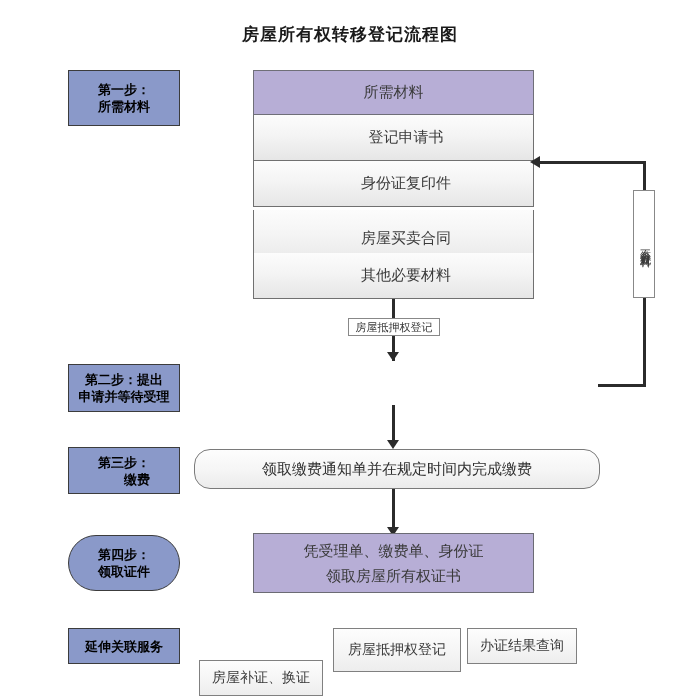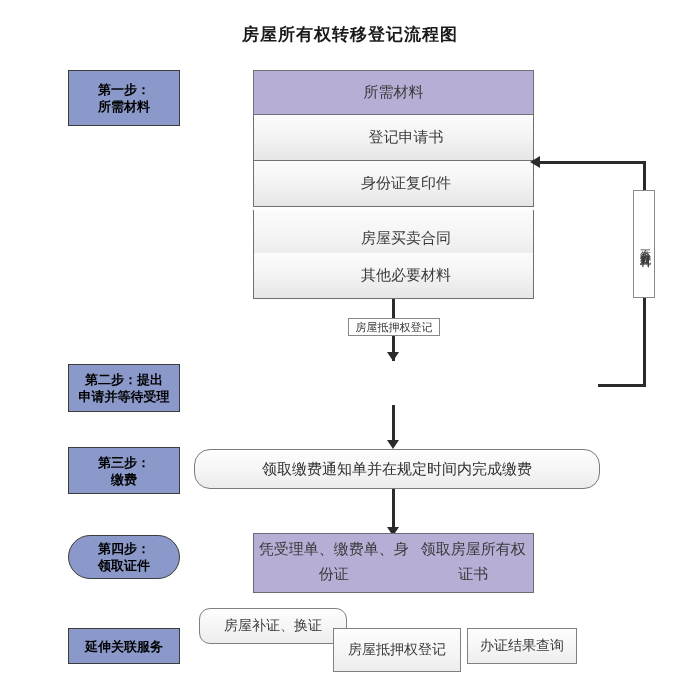--- a/index.html
+++ b/index.html
@@ -88,24 +88,25 @@
   }
 
   
   .purple-box {
     background: #b7aed6;
     border: 1px solid #6b6b74;
     font-size: 15px;
     color: #3a3a3a;
     line-height: 25px;
     display: flex;
+    flex-direction: column;
     align-items: center;
     justify-content: center;
     text-align: center;
-    font-family: Liberation Mono, monospace;
+    font-family: Liberation Sans, sans-serif;
   }
 
   
   .svc-box {
     background: linear-gradient(to bottom, #fdfdfd 0%, #f5f5f5 55%, #ededed 100%);
     border: 1px solid #808080;
     font-size: 14px;
     color: #3a3a3a;
     display: flex;
     align-items: center;
@@ -168,28 +169,28 @@
     </div>
   </div>
 
   <div class="abs stage-box" style="left:68px; top:364px; width:112px; height:48px;">
     <div>
       <span class="two-line">第二步：提出</span>
       <span class="two-line">申请并等待受理</span>
     </div>
   </div>
 
-  <div class="abs stage-box" style="left:68px; top:447px; width:112px; height:47px;">
+  <div class="abs stage-box" style="left:68px; top:447px; width:112px; height:47px;text-align:right;">
     <div>
       <span class="two-line">第三步：</span>
       <span class="two-line">缴费</span>
     </div>
   </div>
 
-  <div class="abs stage-box" style="left:68px; top:535px; width:112px; height:44px;border-radius:28px;">
+  <div class="abs stage-box" style="left:68px; top:535px; width:112px; height:56px;border-radius:28px;">
     <div>
       <span class="two-line">第四步：</span>
       <span class="two-line">领取证件</span>
     </div>
   </div>
 
   <div class="abs stage-box" style="left:68px; top:628px; width:112px; height:36px;">
     <span>延伸关联服务</span>
   </div>
 
@@ -236,21 +237,21 @@
   </div>
 
   <div class="abs vline" style="left:392px; top:489px; width:3px; height:42px;"></div>
   <div class="abs arrow-down" style="left:387px; top:527px;"></div>
 
   <div class="abs purple-box" style="left:253px; top:533px; width:281px; height:60px;">
     <span>凭受理单、缴费单、身份证</span>
     <span>领取房屋所有权证书</span>
   </div>
 
-  <div class="abs svc-box" style="left:199px; top:608px; width:148px; height:36px;border-radius:11px;">
+  <div class="abs svc-box" style="left:199px; top:660px; width:124px; height:36px;">
     <span>房屋补证、换证</span>
   </div>
 
   <div class="abs svc-box" style="left:333px; top:628px; width:128px; height:44px;">
     <span>房屋抵押权登记</span>
   </div>
 
   <div class="abs svc-box" style="left:467px; top:628px; width:110px; height:36px;">
     <span>办证结果查询</span>
   </div>

